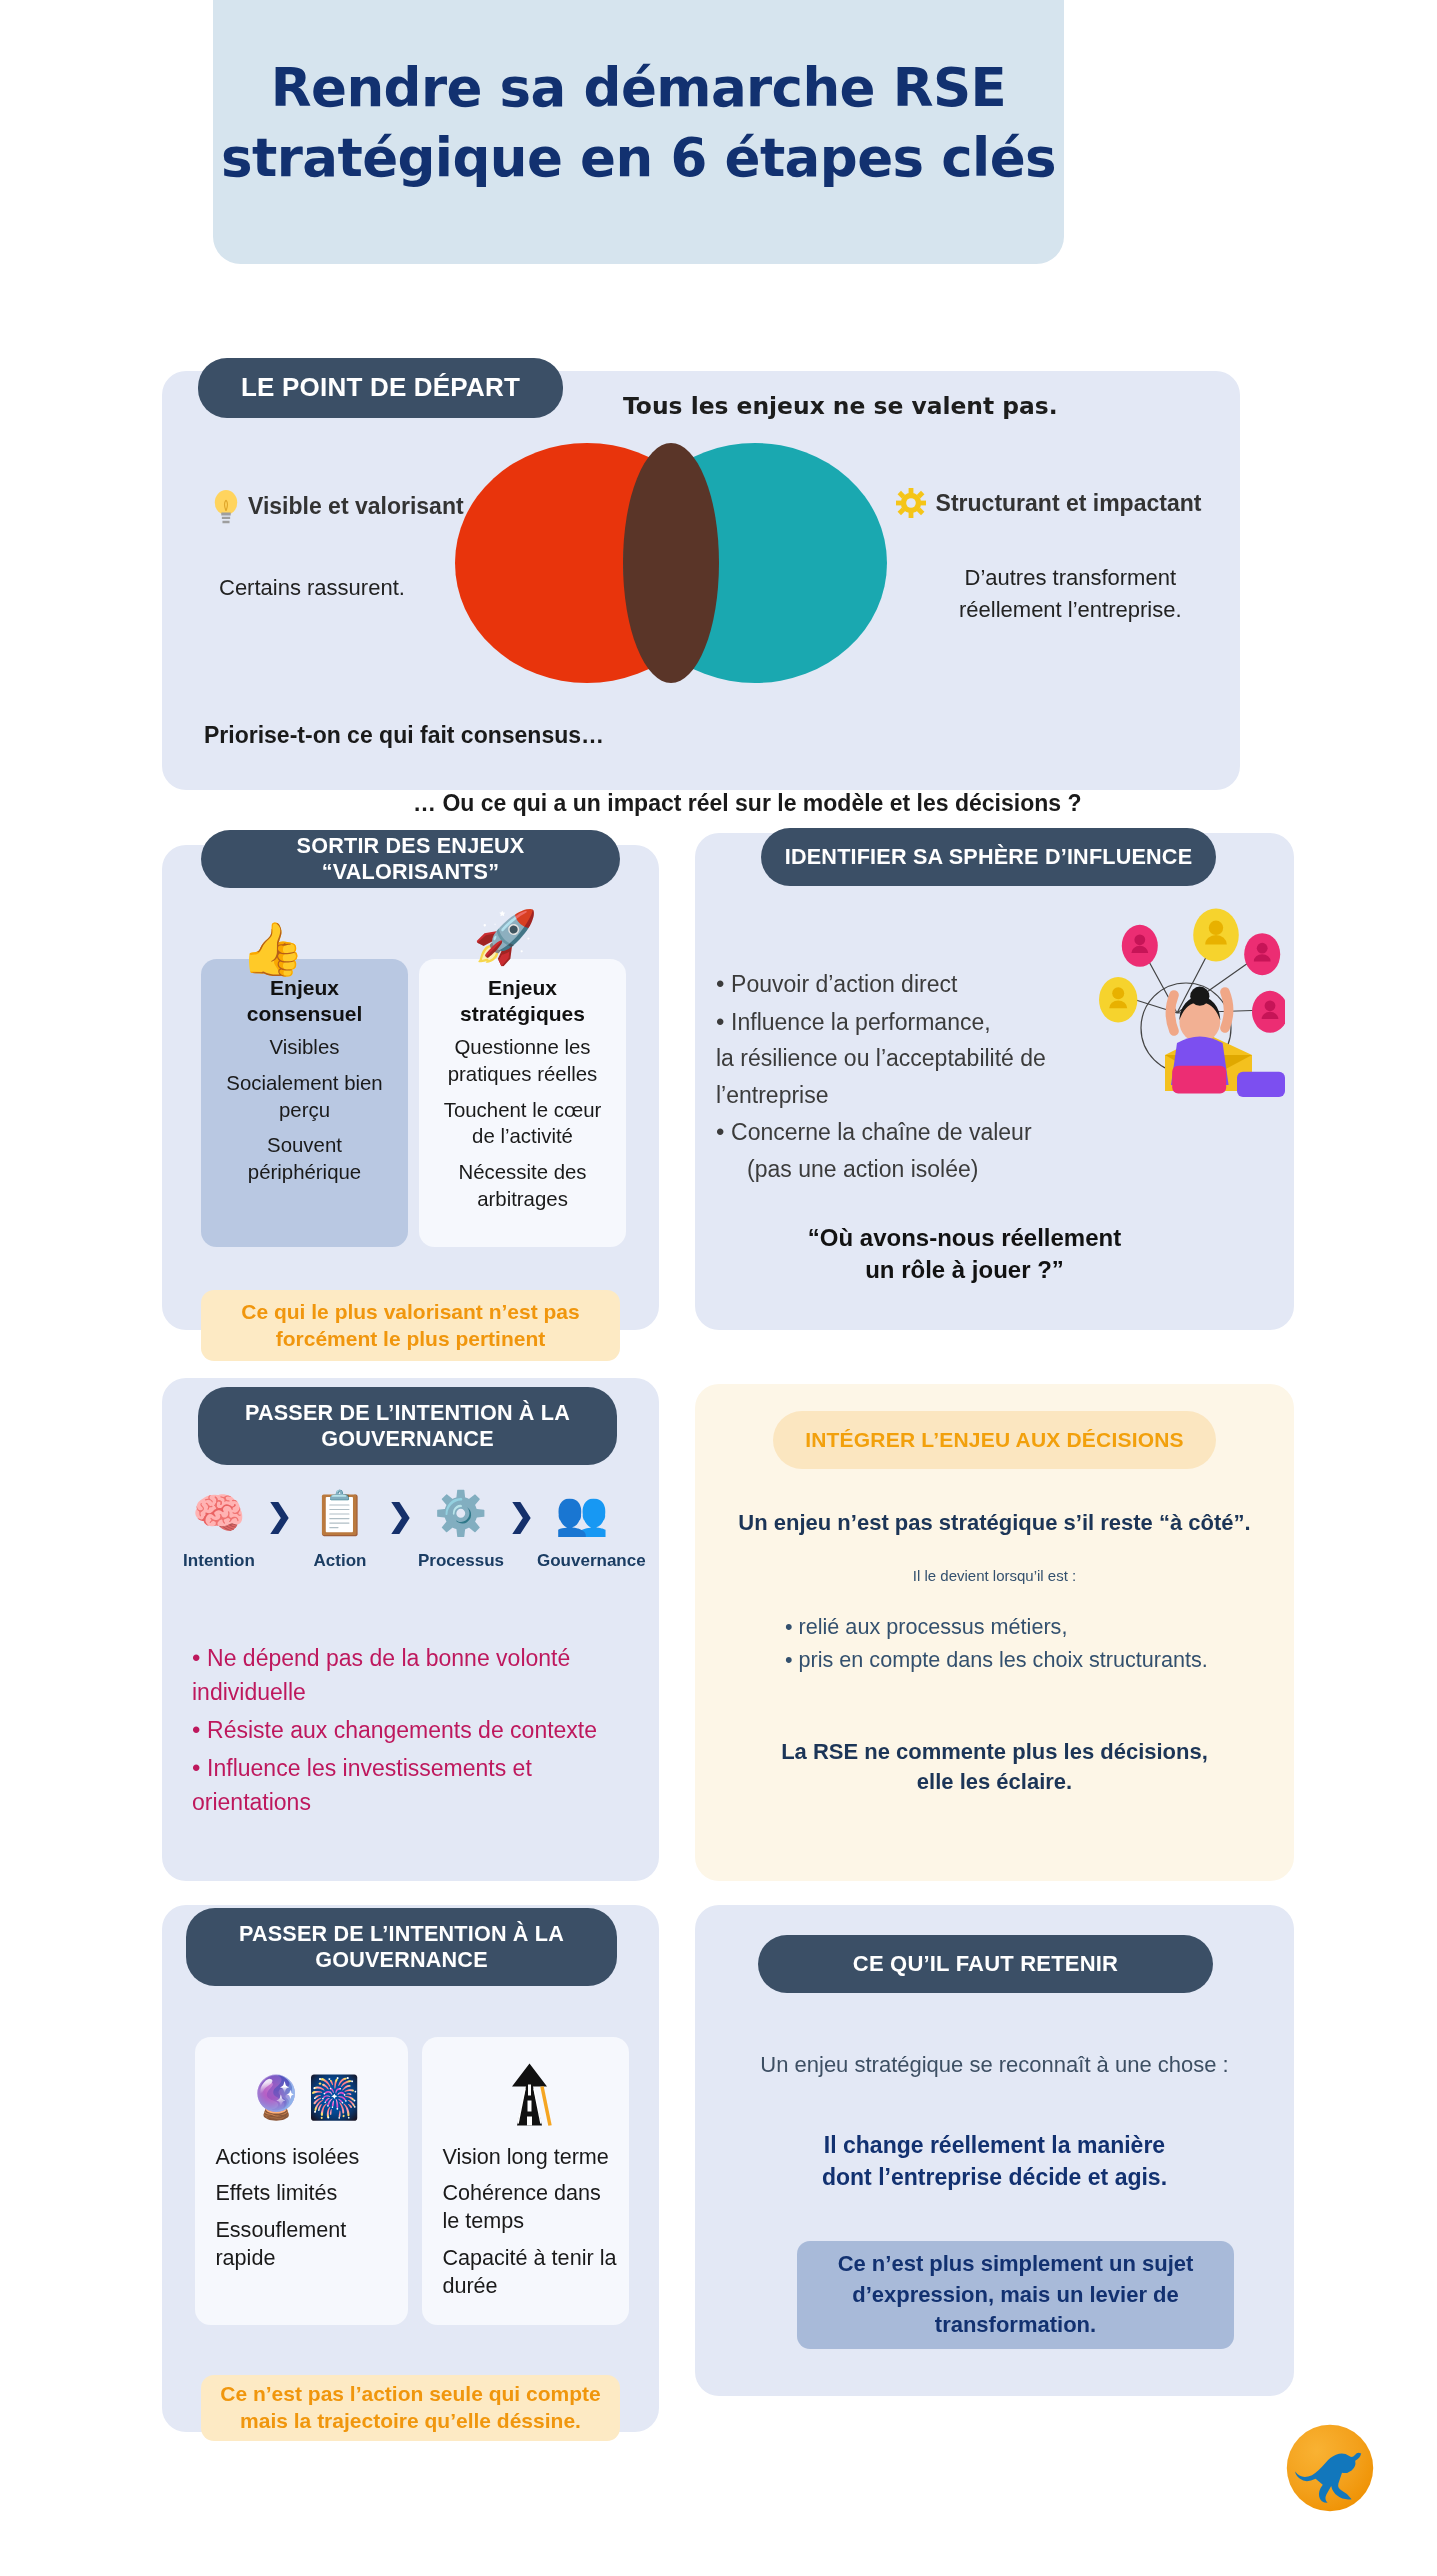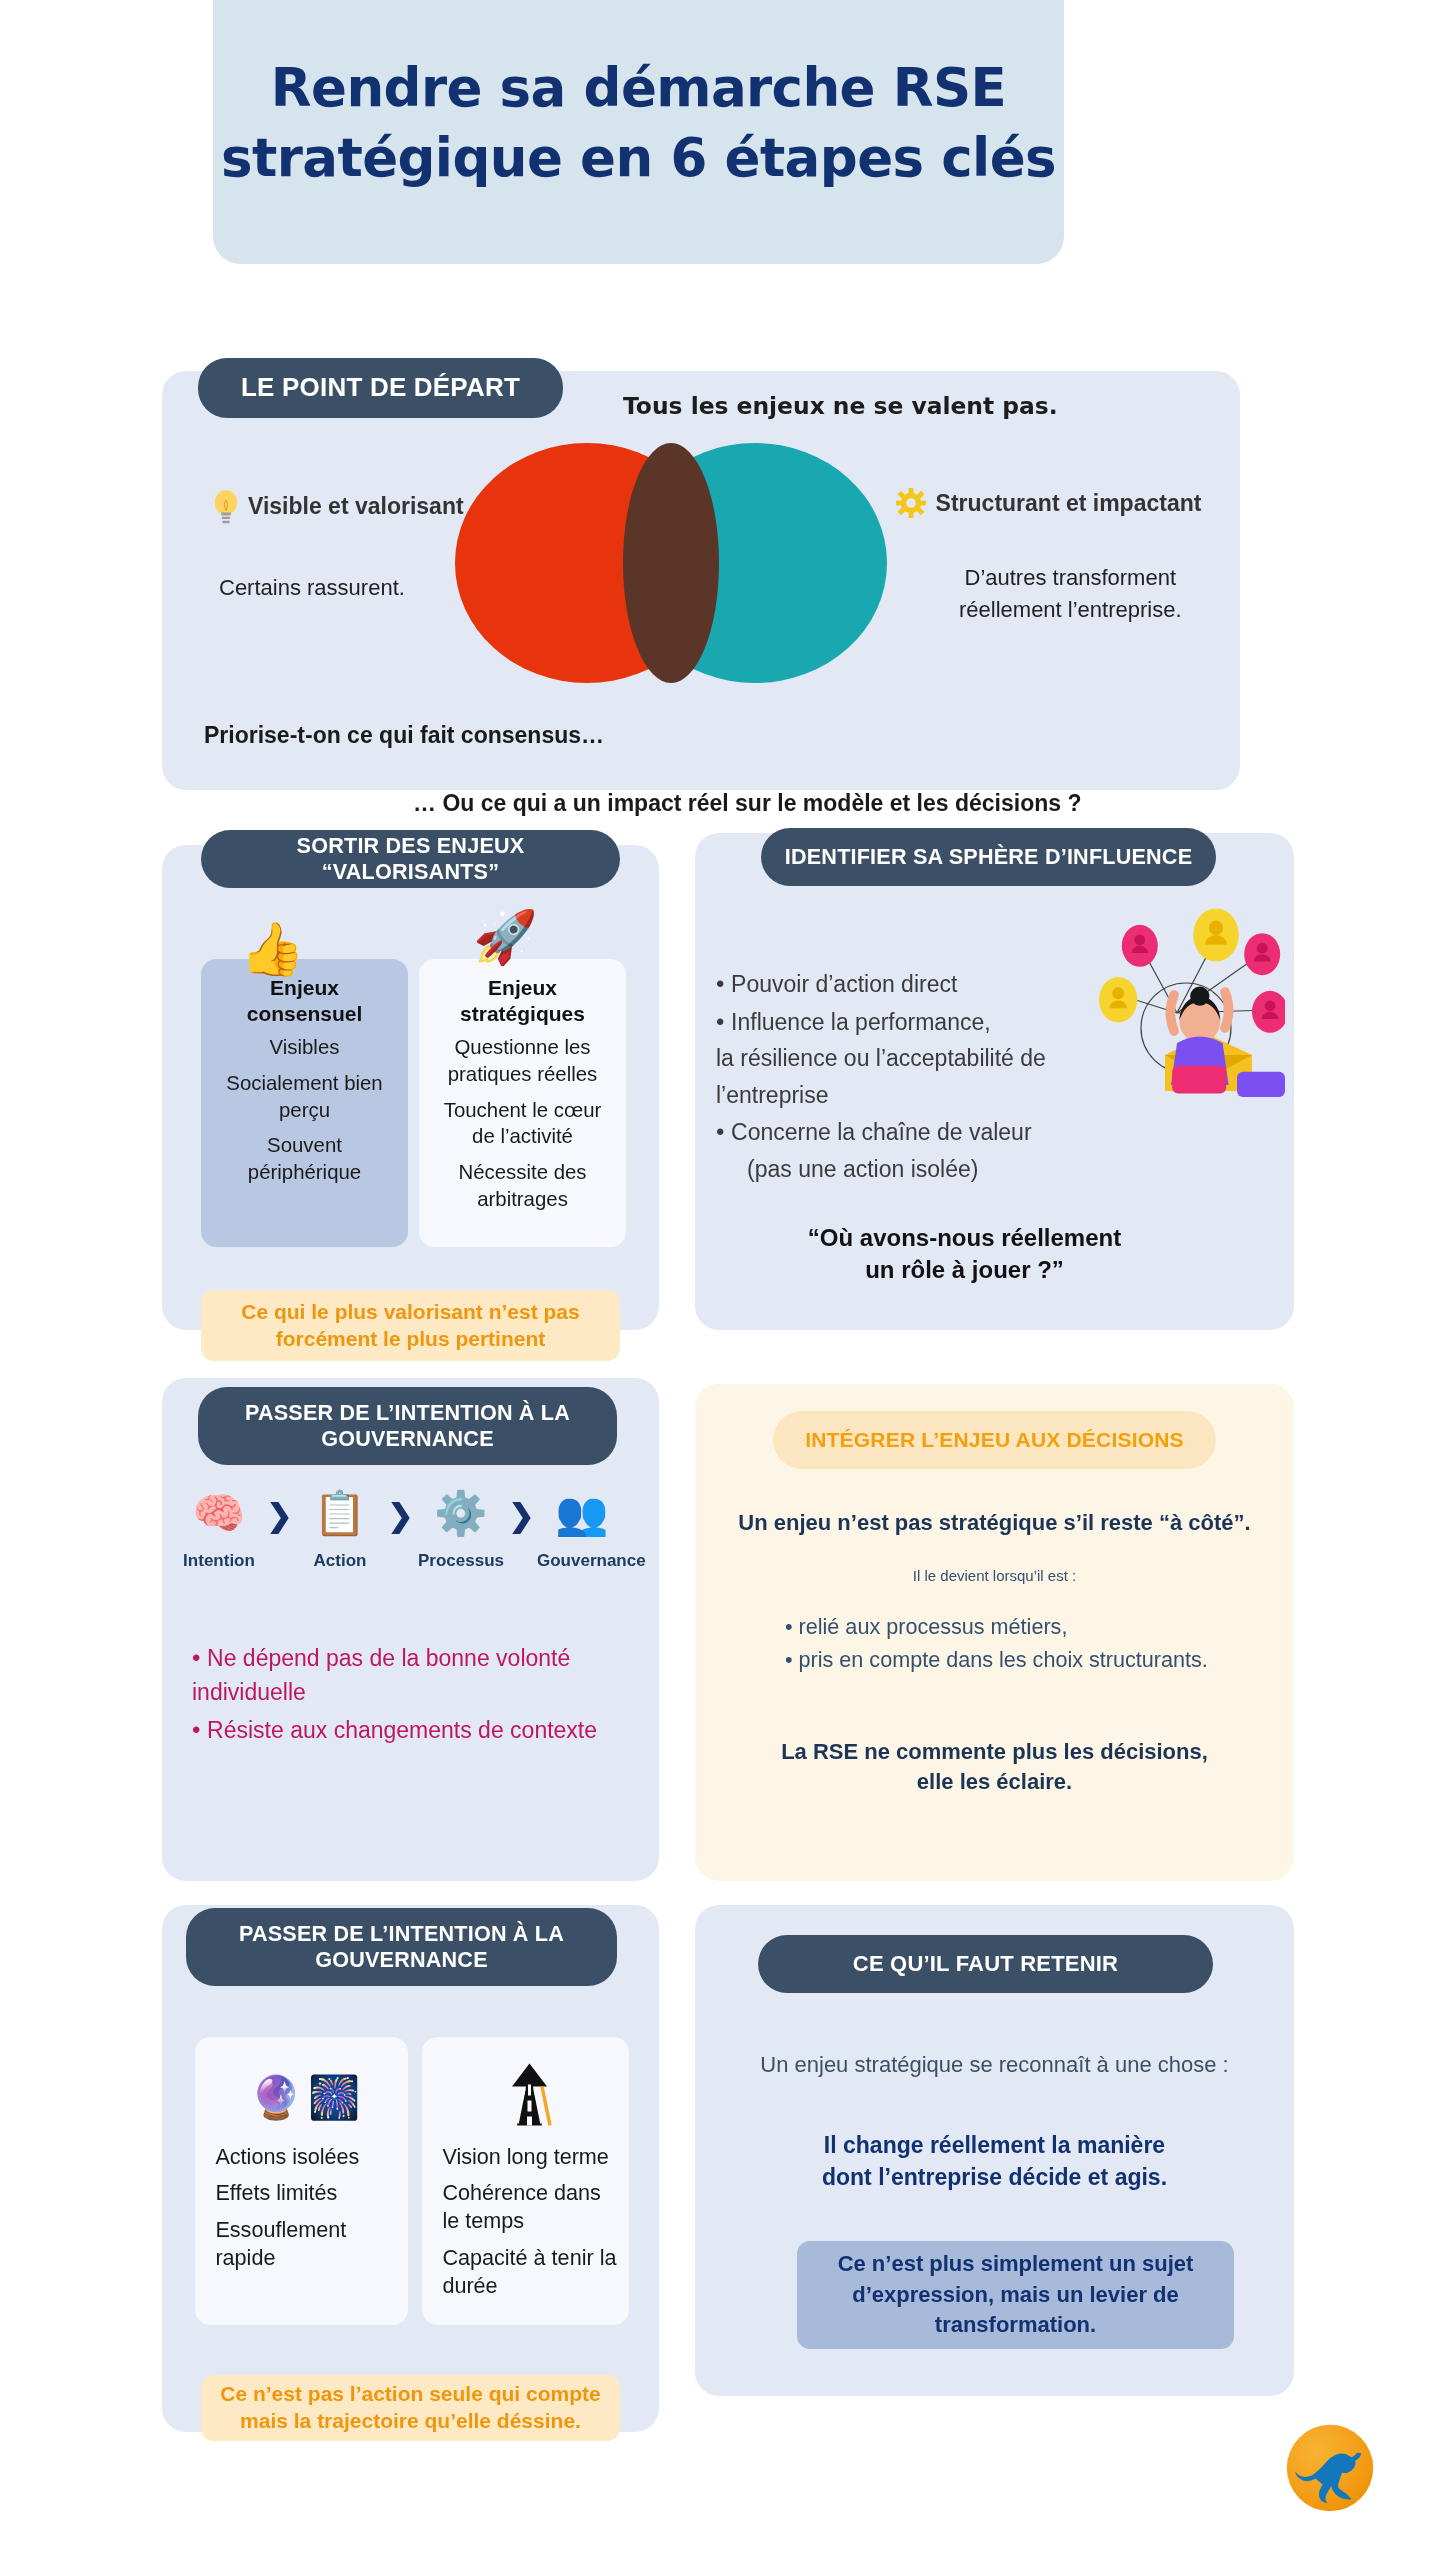--- a/index.html
+++ b/index.html
@@ -428,20 +428,21 @@
     <div class="flow-arrow">❯</div>
     <div class="flow-item">
       <div class="flow-ico">👥</div>
       <div class="flow-lbl">Gouvernance</div>
     </div>
   </div>
 
   <ul class="bullets" id="sec3l-bullets">
     <li class="b">Ne dépend pas de la bonne volonté individuelle</li>
     <li class="b">Résiste aux changements de contexte</li>
+    <li class="b">Influence les investissements et orientations</li>
   </ul>
 
   <div class="panel cream" id="sec3r"></div>
   <div class="pill cream-pill" id="sec3r-pill">INTÉGRER L’ENJEU AUX DÉCISIONS</div>
   <div id="sec3r-lead">Un enjeu n’est pas stratégique s’il reste “à côté”.</div>
   <div id="sec3r-sub">Il le devient lorsqu’il est :</div>
   <ul id="sec3r-bullets">
     <li>relié aux processus métiers,</li>
     <li>pris en compte dans les choix structurants.</li>
   </ul>

